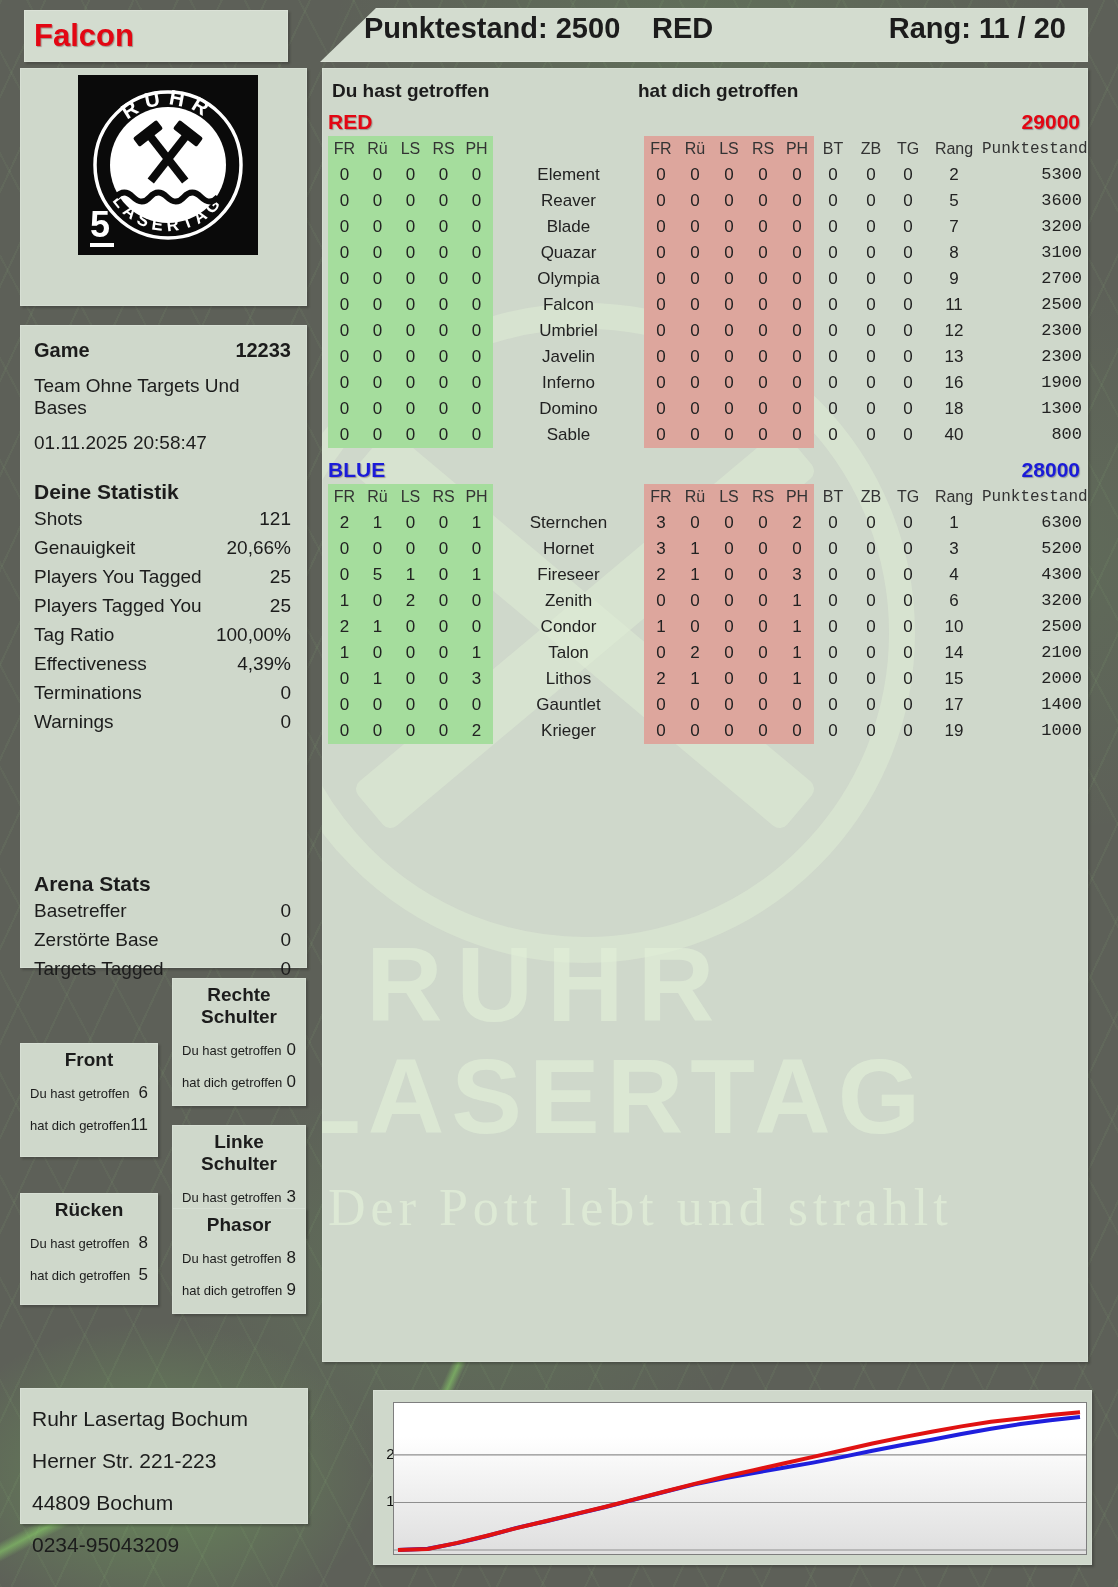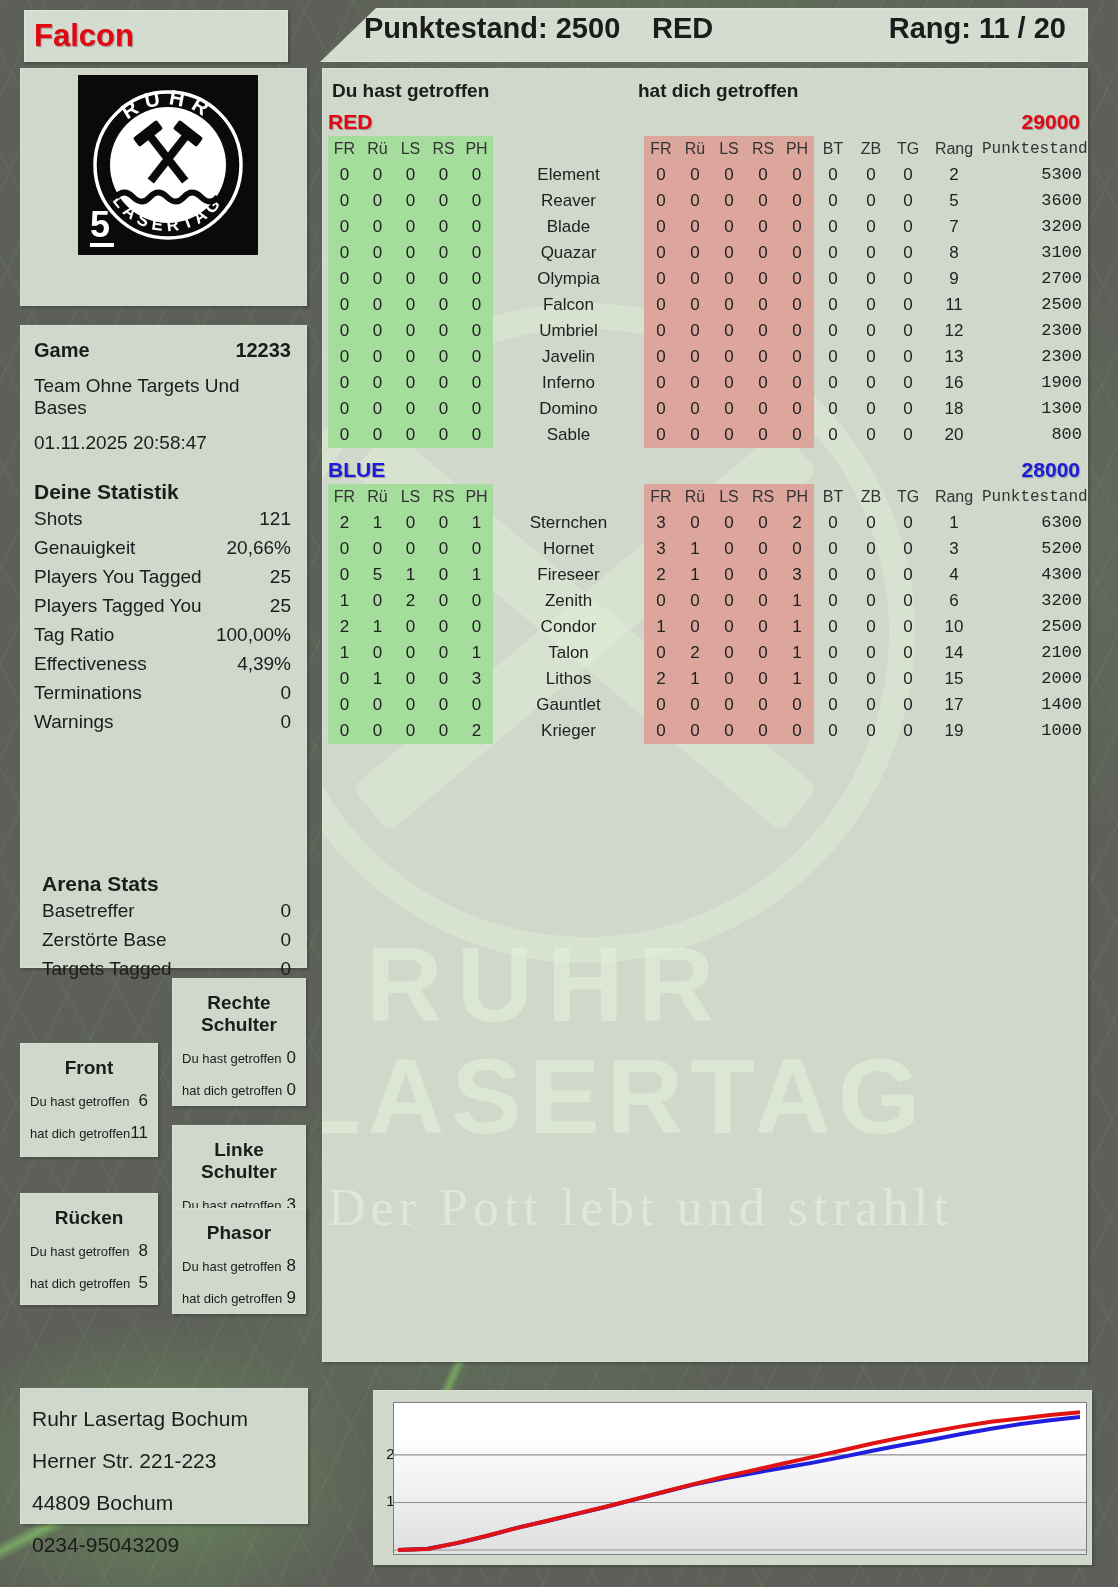--- a/index.html
+++ b/index.html
@@ -23,23 +23,23 @@
   .hb-score{left:64px;} .hb-team{left:352px;} .hb-rank{right:22px;}
   
   #logo-panel{left:20px;top:68px;width:287px;height:238px;}
   #logo-panel svg{position:absolute;left:58px;top:7px;}
   #game-panel{left:20px;top:325px;width:287px;height:643px;padding:0;box-sizing:border-box;}
   .gp-inner{padding:14px 16px 0 14px;}
   .game-row{display:flex;justify-content:space-between;font-weight:bold;font-size:20px;}
   .game-line{font-size:19px;margin-top:13px;}
   .sec-title{font-weight:bold;font-size:21px;}
   .stat-row{display:flex;justify-content:space-between;font-size:19px;line-height:29px;}
-  #your-stats{margin-top:26px;} #arena-stats{margin-top:136px;margin-left:8px;}
+  #your-stats{margin-top:26px;} #arena-stats{margin-top:136px;}
   
-  .hitbox{position:absolute;background:#cfd8cb;box-shadow:inset 0 0 0 1px rgba(255,255,255,.18),2px 2px 2px rgba(40,40,38,.35);box-sizing:border-box;padding:14px 10px;z-index:1;}
+  .hitbox{position:absolute;background:#cfd8cb;box-shadow:inset 0 0 0 1px rgba(255,255,255,.18),2px 2px 2px rgba(40,40,38,.35);box-sizing:border-box;padding:6px 10px;z-index:1;}
   .hitbox .hb-title{text-align:center;font-weight:bold;font-size:19px;}
   .hitbox .hb-row{display:flex;justify-content:space-between;align-items:baseline;margin-top:12px;}
   .hitbox .hb-row .l{font-size:13px;} .hitbox .hb-row .v{font-size:17px;}
   .hb-front{left:20px;top:1043px;width:138px;height:114px;}
   .hb-rechte{left:172px;top:978px;width:134px;height:128px;}
   .hb-linke{left:172px;top:1125px;width:134px;height:112px;}
   .hb-ruecken{left:20px;top:1193px;width:138px;height:112px;}
   .hb-phasor{left:172px;top:1208px;width:134px;height:106px;}
   
   #main-panel{left:322px;top:68px;width:766px;height:1294px;overflow:hidden;}
@@ -439,21 +439,21 @@
           <div class="c g">0</div>
           <div class="c name">Sable</div>
           <div class="c r">0</div>
           <div class="c r">0</div>
           <div class="c r">0</div>
           <div class="c r">0</div>
           <div class="c r">0</div>
           <div class="c">0</div>
           <div class="c">0</div>
           <div class="c">0</div>
-          <div class="c">20</div>
+          <div class="c">40</div>
           <div class="c pts">800</div>
         </div>
         <div class="team-title" style="color: rgb(27, 27, 216); margin-top: 8px;">
           <span class="tt-name">BLUE</span>
           <span class="tt-total">28000</span>
         </div>
         <div class="tgrid">
           <div class="c g h">FR</div>
           <div class="c g h">Rü</div>
           <div class="c g h">LS</div>

